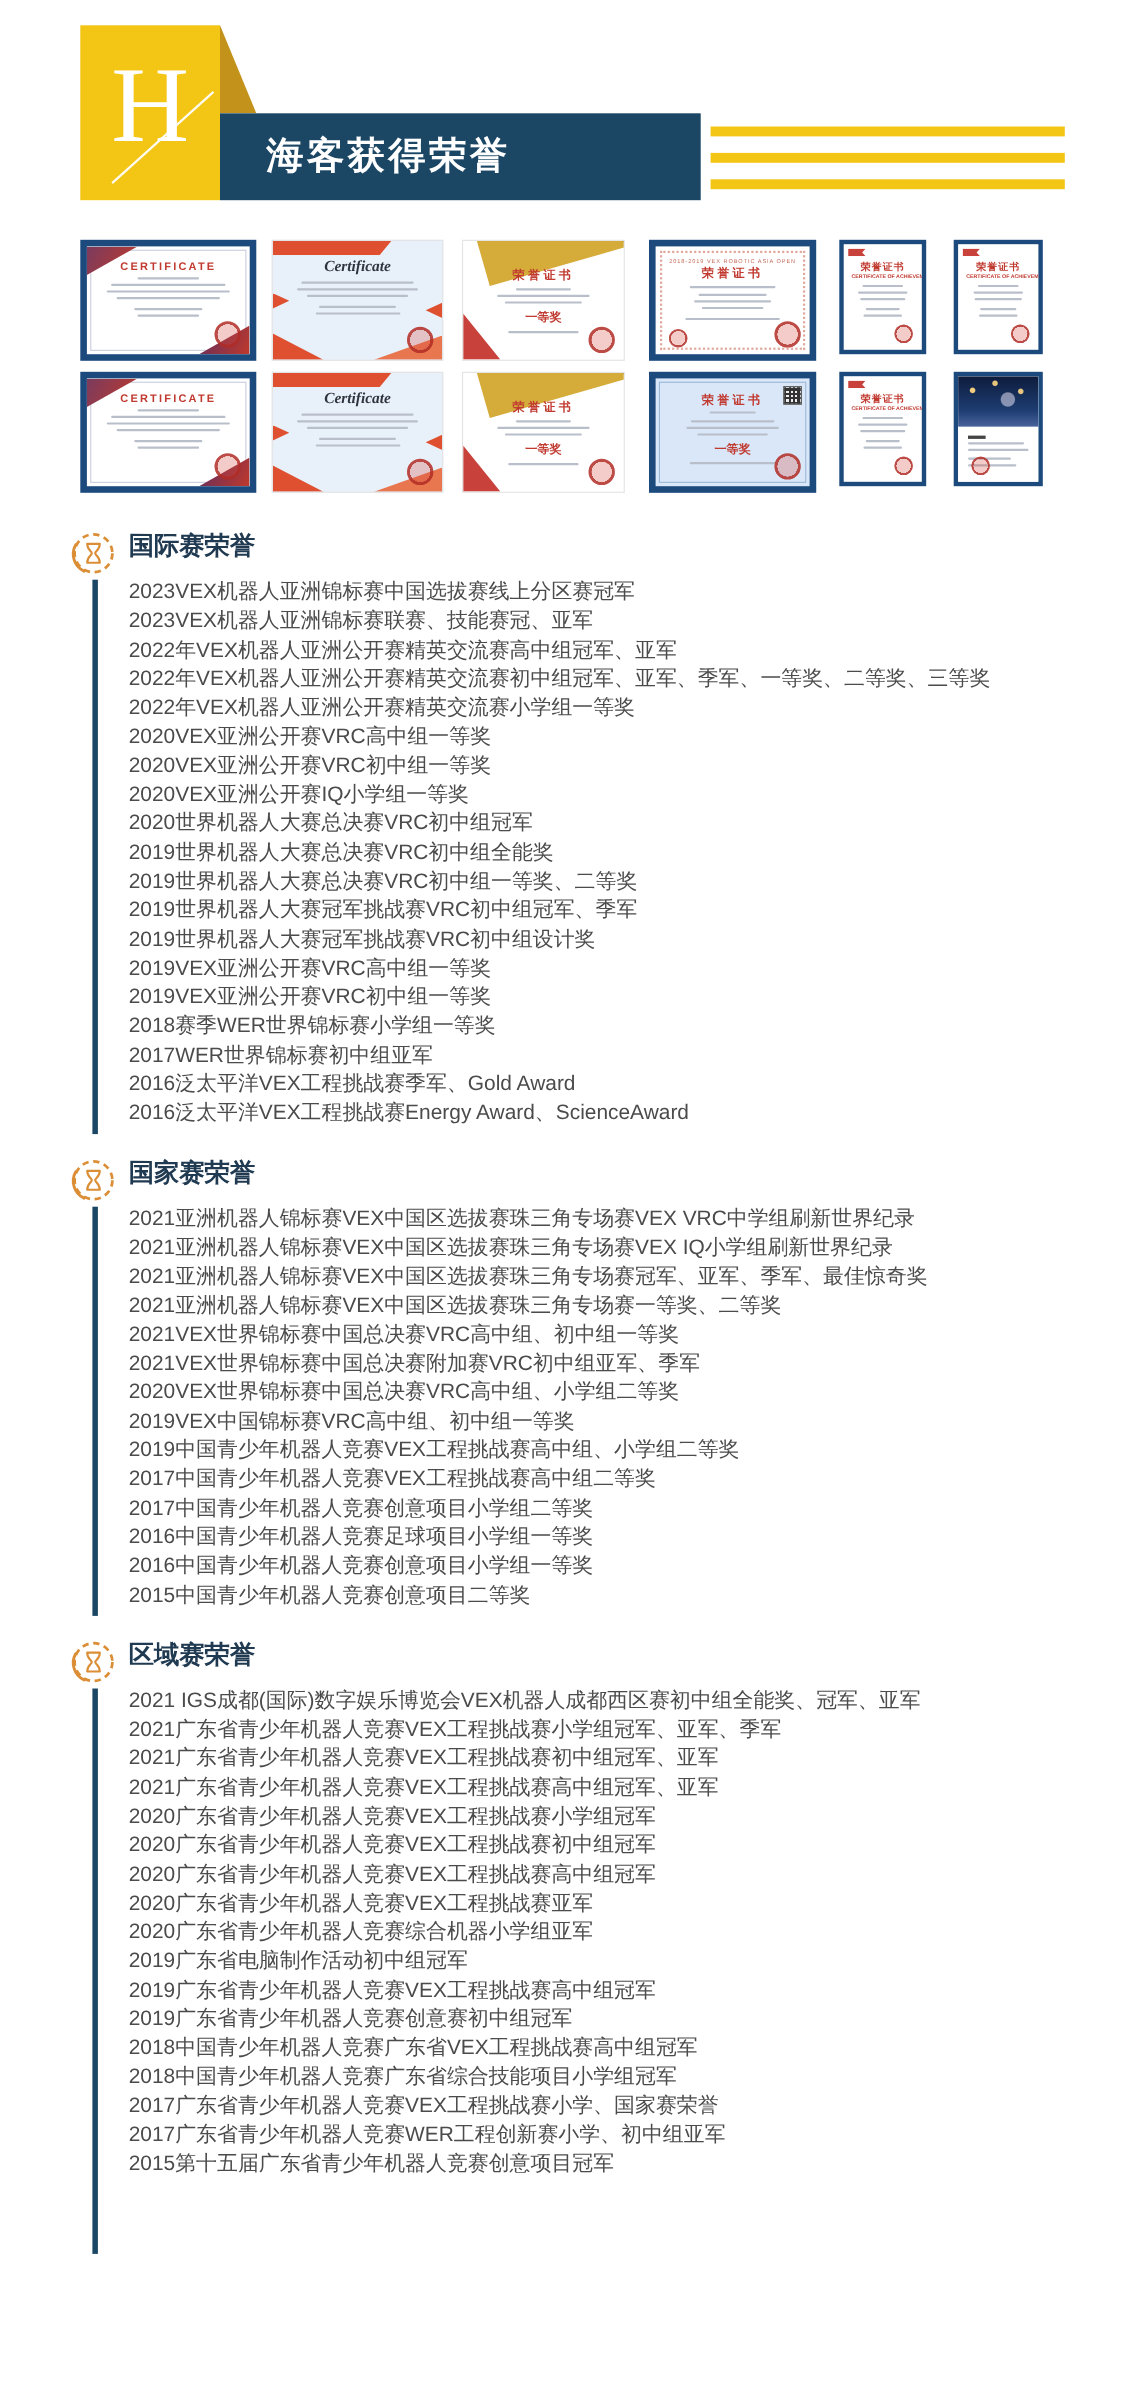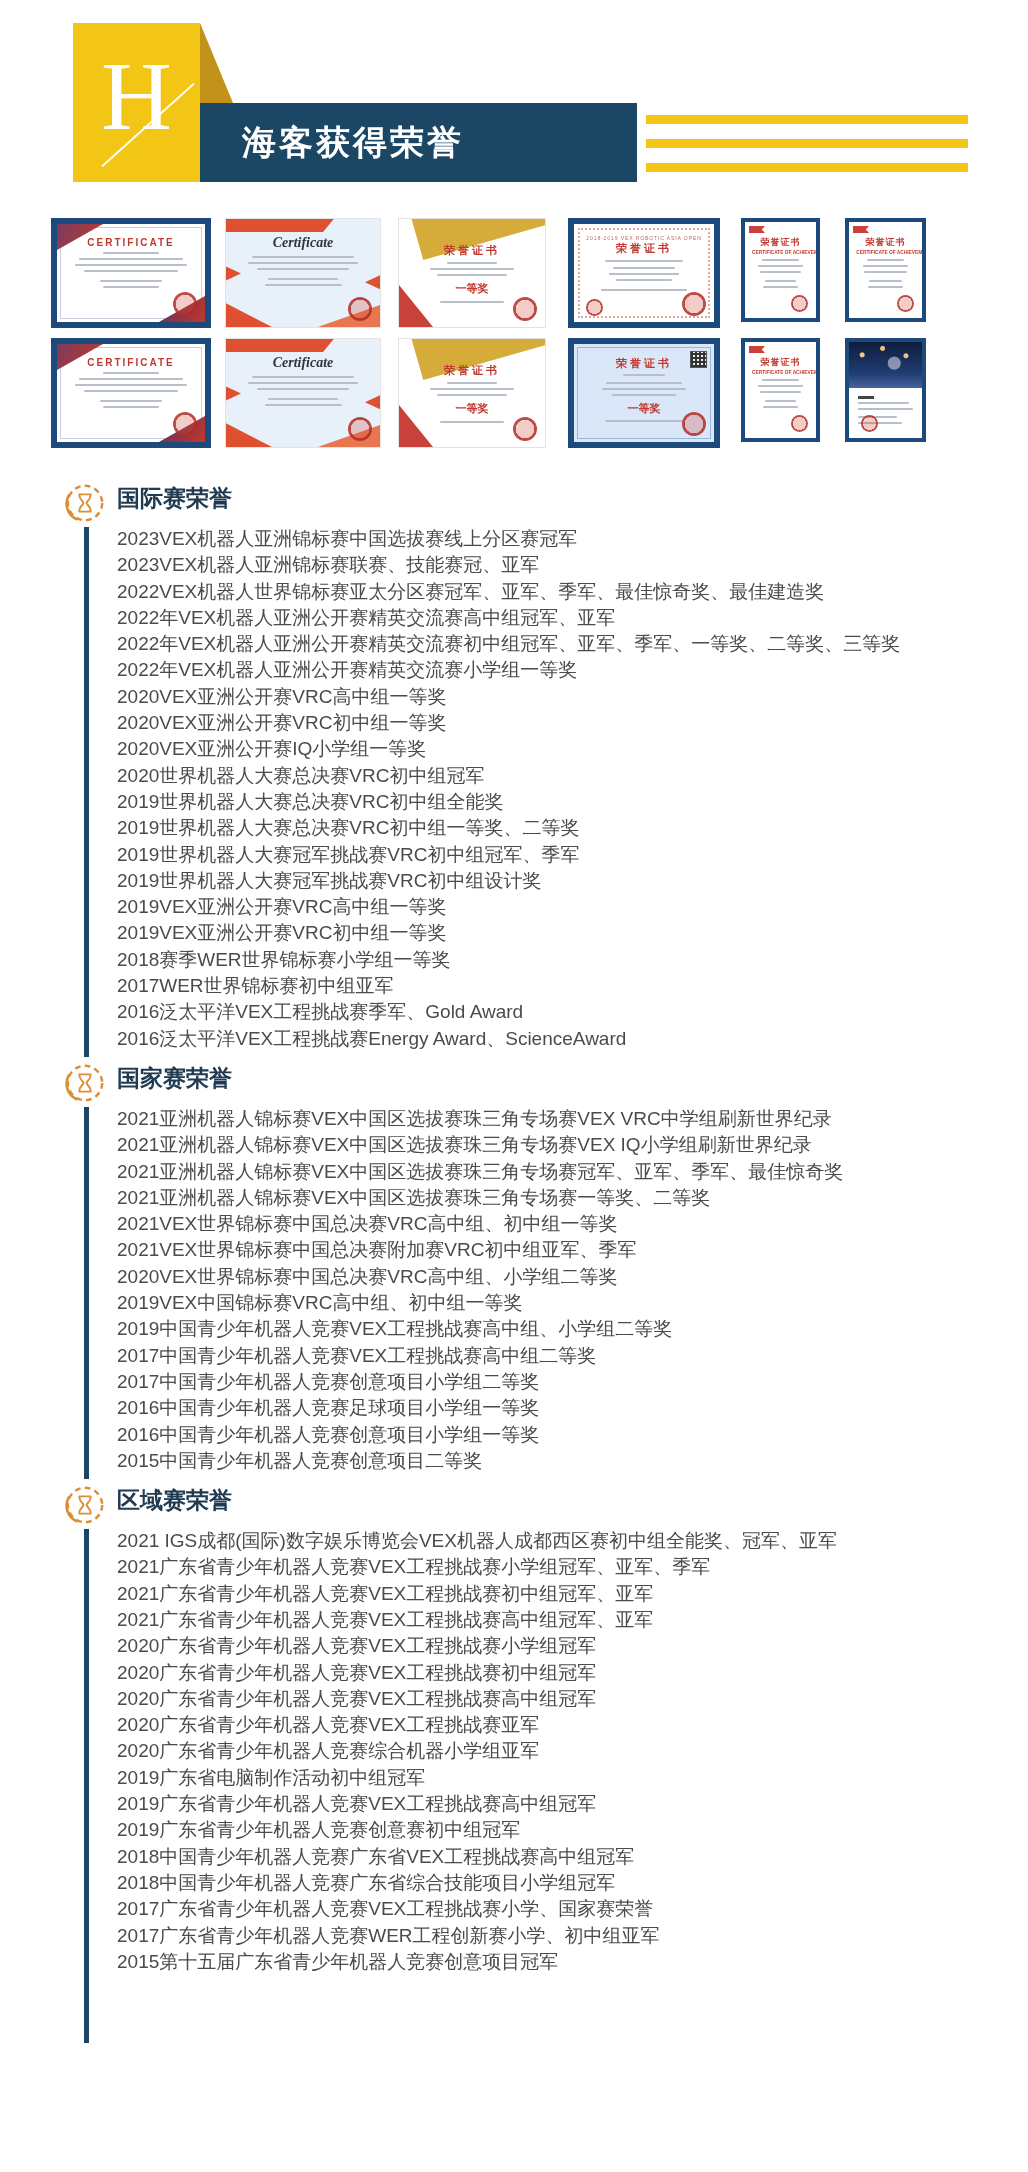--- a/index.html
+++ b/index.html
@@ -16,21 +16,21 @@
           transform:rotate(-42deg);}
   .fold{position:absolute;left:200px;top:23px;width:33px;height:80px;background:#c2921b;
           clip-path:polygon(0 0,100% 100%,0 100%);}
   .banner{position:absolute;left:200px;top:103px;width:437px;height:79px;background:#1b4765;
           color:#fff;font-size:34px;font-weight:700;line-height:79px;padding-left:42px;
           box-sizing:border-box;letter-spacing:3px;}
   .stripe{position:absolute;left:646px;width:322px;height:9px;background:#f3c514;}
   .stripe.s1{top:115px}.stripe.s2{top:139px}.stripe.s3{top:163px}
 
   
-  .certs{padding-left:51px;}
+  .certs{padding-left:73px;}
   .cert-row{display:flex;align-items:flex-start;height:110px;margin-bottom:10px;}
   .cert{position:relative;overflow:hidden;background:#fff;box-sizing:border-box;flex:0 0 auto;
         border:1px solid #e3e3e3;}
   .cert-navy,.cert-ornate,.cert-ornate-blue{border:6px solid #1d4a7d;}
   .cert-portrait,.cert-photo{border:4px solid #1d4a7d;}
   .cert .pad{position:relative;padding-top:13px;}
   .cert .tl{display:block;height:2px;background:#b9bfca;border-radius:1px;margin-left:auto;margin-right:auto;}
   .c-title{display:block;text-align:center;font-weight:700;}
   .red{color:#c13a30;}
   .caps{letter-spacing:2px;font-size:10px;}
@@ -89,21 +89,21 @@
   .cert-photo .body{position:absolute;top:46px;left:0;right:0;bottom:0;background:#fff;padding-top:5px;}
   .cert-photo .name-line{display:block;width:16px;height:3px;background:#444;margin:3px 0 2px 9px;}
   .cert-photo .tl{margin-left:9px;margin-right:auto;}
 
   
   .sections{margin-top:37px;position:relative;}
   .sec{position:relative;padding-left:117px;padding-bottom:13px;}
   .sec-icon{position:absolute;left:64px;top:-3px;width:42px;height:42px;}
   .sec-line{position:absolute;left:84px;top:42px;bottom:8px;width:5px;background:#1b4765;}
   .sec:last-child .sec-line{bottom:-55px;}
-  .sec-title{font-size:23px;line-height:26px;margin:0 0 15px;color:#203a52;font-weight:700;}
+  .sec-title{font-size:23px;line-height:26px;margin:16px 0 15px;color:#203a52;font-weight:700;font-family:Liberation Mono, monospace;}
   .honors{margin:0;padding:0;list-style:none;font-size:19px;line-height:26.3px;color:#4b4b4b;white-space:nowrap;}
 </style>
 </head>
 <body>
 
 <div class="page">
 
   <div class="hdr">
     <div class="logo-box">
       <span class="logo-h">H</span>
@@ -299,21 +299,20 @@
 <svg viewBox="0 0 44 44" width="42" height="42">
   <circle cx="22" cy="22" r="18" fill="none" stroke="#db8e35" stroke-width="2.6" stroke-dasharray="6 4.5"></circle>
   <path d="M5 14 A18 18 0 0 0 13 39" fill="none" stroke="#db8e35" stroke-width="2.8" stroke-linecap="round"></path>
   <path d="M16 13h12c0 6-4.4 7-4.4 9s4.4 3 4.4 9H16c0-6 4.4-7 4.4-9s-4.4-3-4.4-9z" fill="none" stroke="#db8e35" stroke-width="2" stroke-linejoin="round"></path>
 </svg></span>
     <i class="sec-line"></i>
     <h2 class="sec-title">国际赛荣誉</h2>
     <ul class="honors">
       <li>2023VEX机器人亚洲锦标赛中国选拔赛线上分区赛冠军</li>
           <li>2023VEX机器人亚洲锦标赛联赛、技能赛冠、亚军</li>
-          <li>2022VEX机器人世界锦标赛亚太分区赛冠军、亚军、季军、最佳惊奇奖、最佳建造奖</li>
           <li>2022年VEX机器人亚洲公开赛精英交流赛高中组冠军、亚军</li>
           <li>2022年VEX机器人亚洲公开赛精英交流赛初中组冠军、亚军、季军、一等奖、二等奖、三等奖</li>
           <li>2022年VEX机器人亚洲公开赛精英交流赛小学组一等奖</li>
           <li>2020VEX亚洲公开赛VRC高中组一等奖</li>
           <li>2020VEX亚洲公开赛VRC初中组一等奖</li>
           <li>2020VEX亚洲公开赛IQ小学组一等奖</li>
           <li>2020世界机器人大赛总决赛VRC初中组冠军</li>
           <li>2019世界机器人大赛总决赛VRC初中组全能奖</li>
           <li>2019世界机器人大赛总决赛VRC初中组一等奖、二等奖</li>
           <li>2019世界机器人大赛冠军挑战赛VRC初中组冠军、季军</li>

